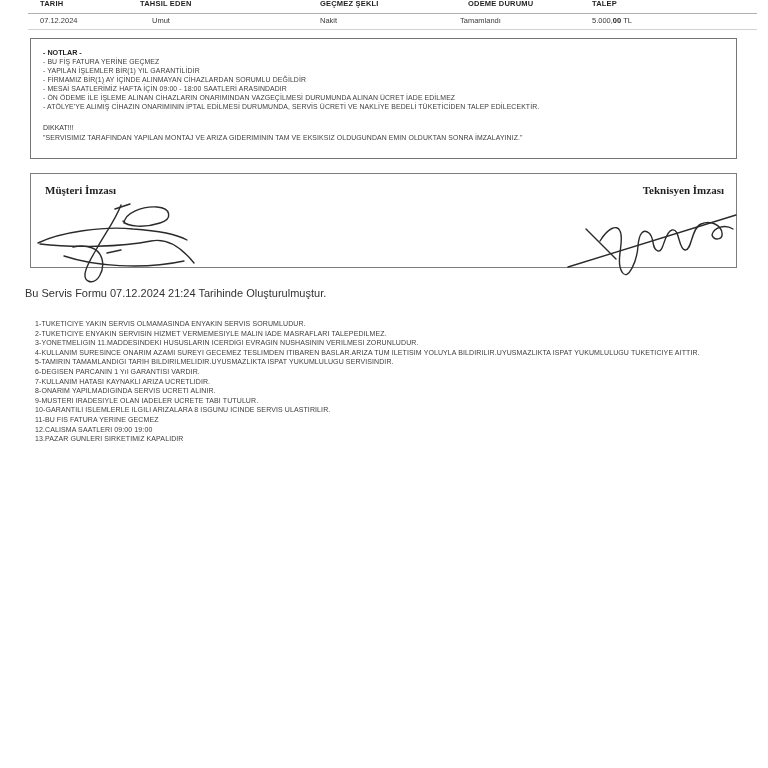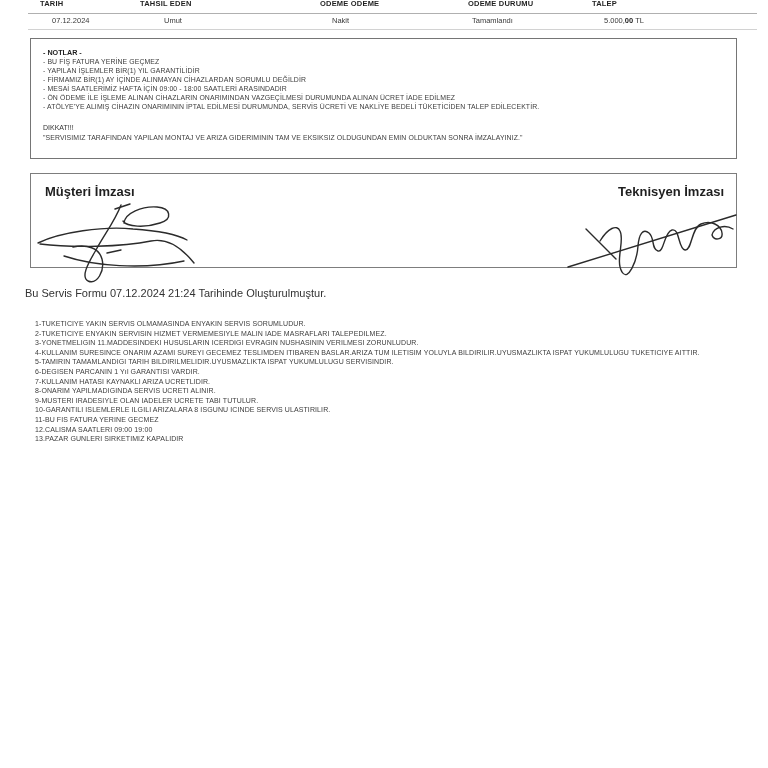--- a/index.html
+++ b/index.html
@@ -5,60 +5,60 @@
   html,body{margin:0;padding:0;}
   body{
     width:768px;height:768px;background:#ffffff;
     font-family:"Liberation Sans",sans-serif;
     color:#3d3d3d;position:relative;overflow:hidden;
     -webkit-font-smoothing:antialiased;
   }
   .page{position:absolute;inset:0;padding-left:46px;}
   
   .thead-cell{position:absolute;top:-1px;font-size:7.5px;font-weight:bold;color:#1f1f1f;letter-spacing:.2px;white-space:nowrap;}
-  .trow-cell{position:absolute;top:16px;font-size:7.5px;color:#3a3a3a;white-space:nowrap;margin-left:12px;}
+  .trow-cell{position:absolute;top:16px;font-size:7.5px;color:#3a3a3a;white-space:nowrap;}
   .hline{position:absolute;left:28px;width:729px;height:1px;}
   .hline.header{top:13px;background:#b0b0b0;}
   .hline.row{top:29px;background:#d2d2d2;}
   .amount-dec{font-weight:bold;color:#1f1f1f;}
   
   .notes-box{
     position:absolute;left:30px;top:38px;width:707px;height:121px;
     border:1px solid #757575;box-sizing:border-box;
     padding:9px 12px 0 12px;
   }
   .notes-title{font-size:7.2px;font-weight:bold;color:#1f1f1f;white-space:nowrap;}
   .note-line{font-size:6.9px;line-height:9px;color:#3c3c3c;white-space:nowrap;letter-spacing:.1px;}
   .warning-title{font-size:7px;color:#333;margin-top:13px;white-space:nowrap;}
   .warning-text{font-size:6.9px;color:#3c3c3c;margin-top:3px;white-space:nowrap;letter-spacing:.1px;}
   
   .sig-box{
     position:absolute;left:30px;top:173px;width:707px;height:95px;
     border:1px solid #7d7d7d;box-sizing:border-box;
   }
-  .sig-label{position:absolute;top:10px;font-size:13px;font-weight:bold;color:#1f1f1f;white-space:nowrap;}
+  .sig-label{position:absolute;top:10px;font-size:11px;font-weight:bold;color:#1f1f1f;white-space:nowrap;font-family:Liberation Serif, serif;}
   .sig-label.customer{left:14px;}
   .sig-label.technician{right:12px;}
   .sig-svg{position:absolute;left:30px;top:173px;width:707px;height:125px;overflow:visible;pointer-events:none;}
   .sig-svg path{fill:none;stroke:#2b2b2b;stroke-width:1.4;stroke-linecap:round;stroke-linejoin:round;}
   
   .creation-note{position:absolute;left:25px;top:287px;font-size:11px;color:#333;white-space:nowrap;}
   
   .terms{position:absolute;left:35px;top:319px;}
   .term-line{font-size:7px;line-height:9.6px;color:#3c3c3c;white-space:nowrap;letter-spacing:.1px;}
 </style>
 </head>
 <body>
 
 <div class="page">
 
   <div>
     <div class="thead-cell" style="left:40px">TARİH</div>
     <div class="thead-cell" style="left:140px">TAHSİL EDEN</div>
-    <div class="thead-cell" style="left:320px">ÖDEME ÖDEME</div>
+    <div class="thead-cell" style="left:320px">GEÇMEZ ŞEKLİ</div>
     <div class="thead-cell" style="left:468px">ÖDEME DURUMU</div>
     <div class="thead-cell" style="left:592px">TALEP</div>
 
     <div class="hline header"></div>
 
     <div class="trow-cell" style="left:40px">07.12.2024</div>
     <div class="trow-cell" style="left:152px">Umut</div>
     <div class="trow-cell" style="left:320px">Nakit</div>
     <div class="trow-cell" style="left:460px">Tamamlandı</div>
     <div class="trow-cell" style="left:592px"><span>5.000,</span><span class="amount-dec">00</span><span> TL</span></div>

